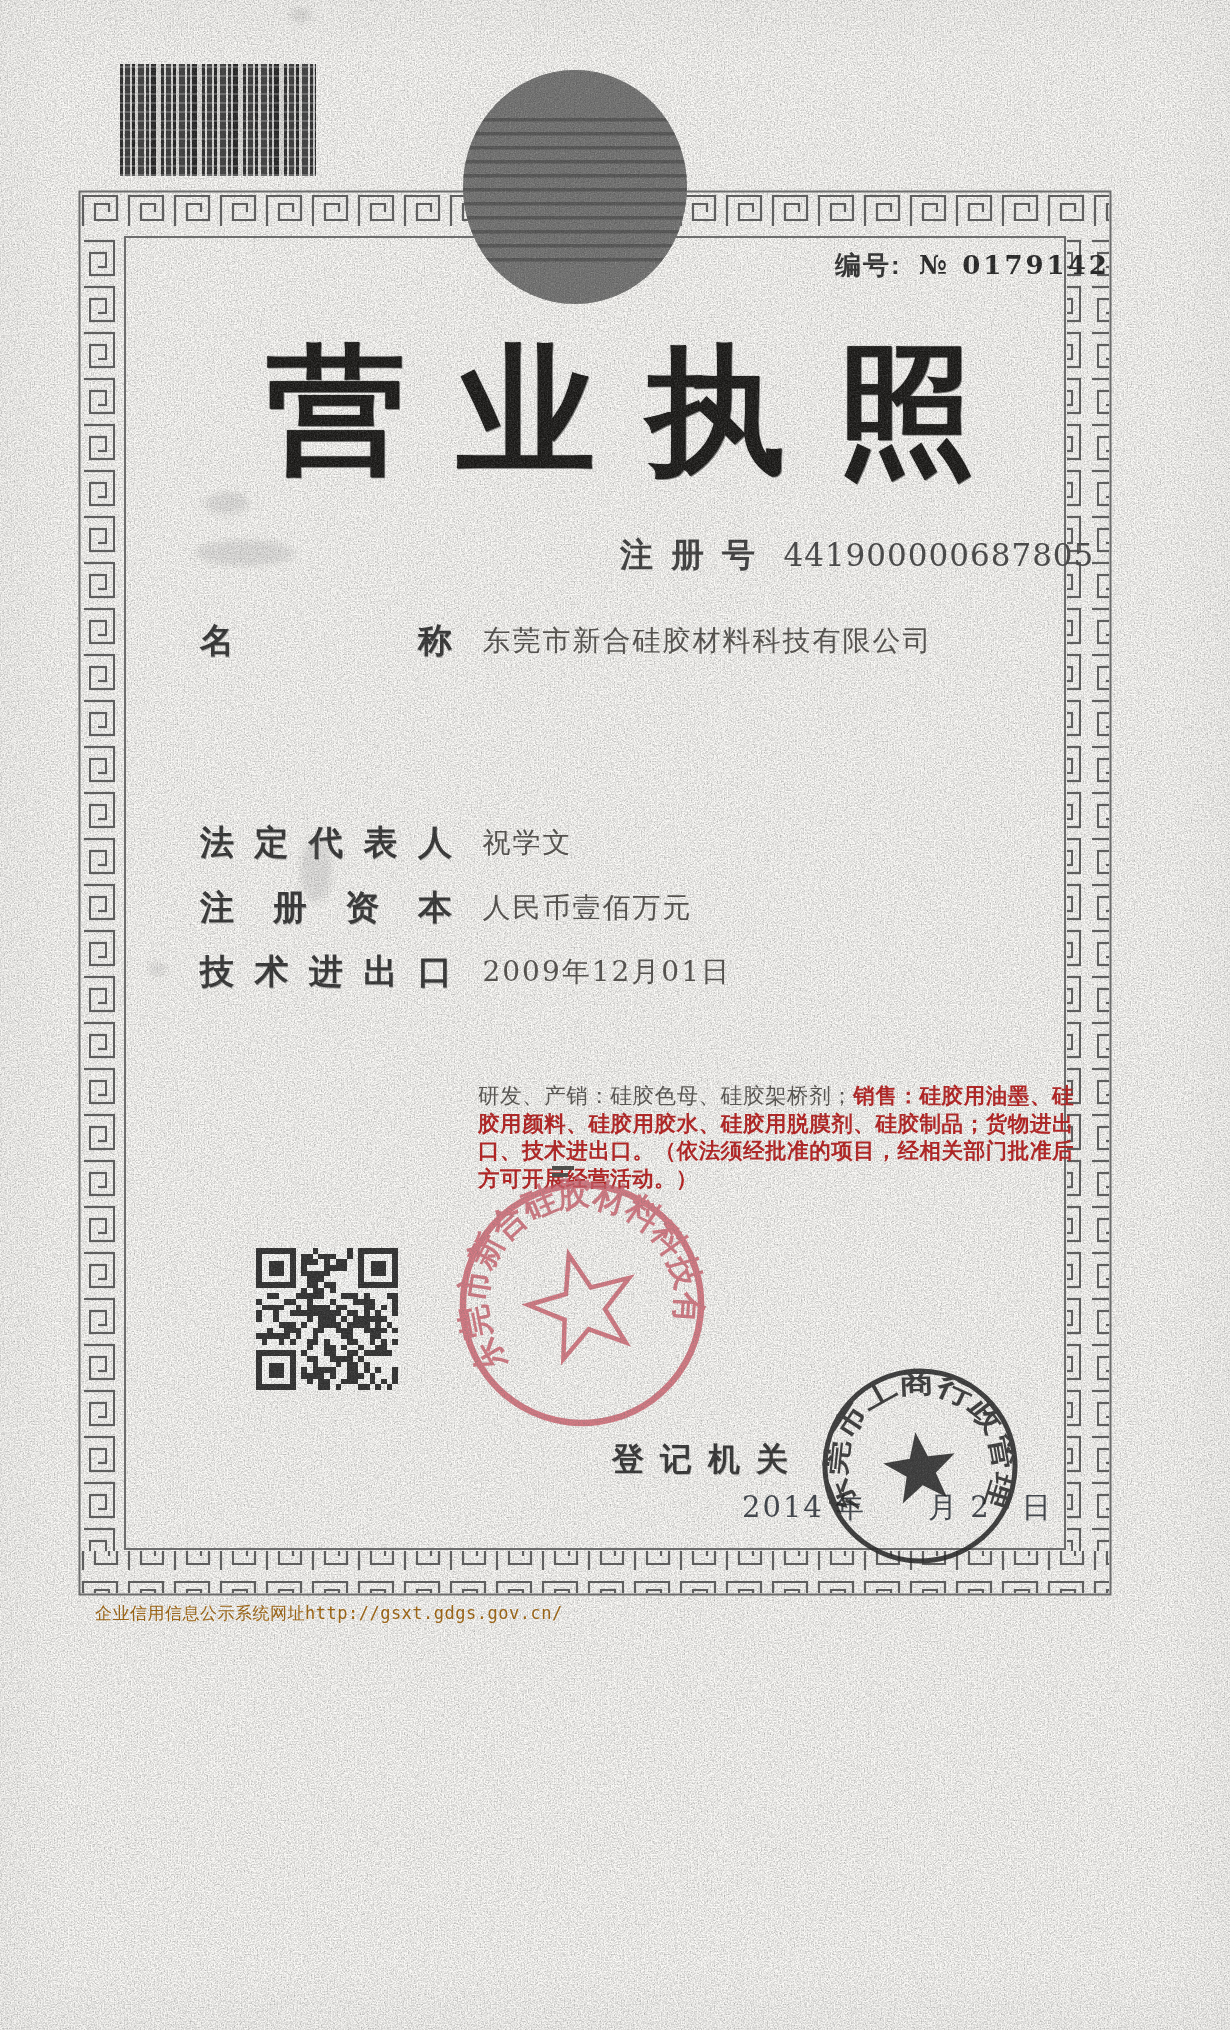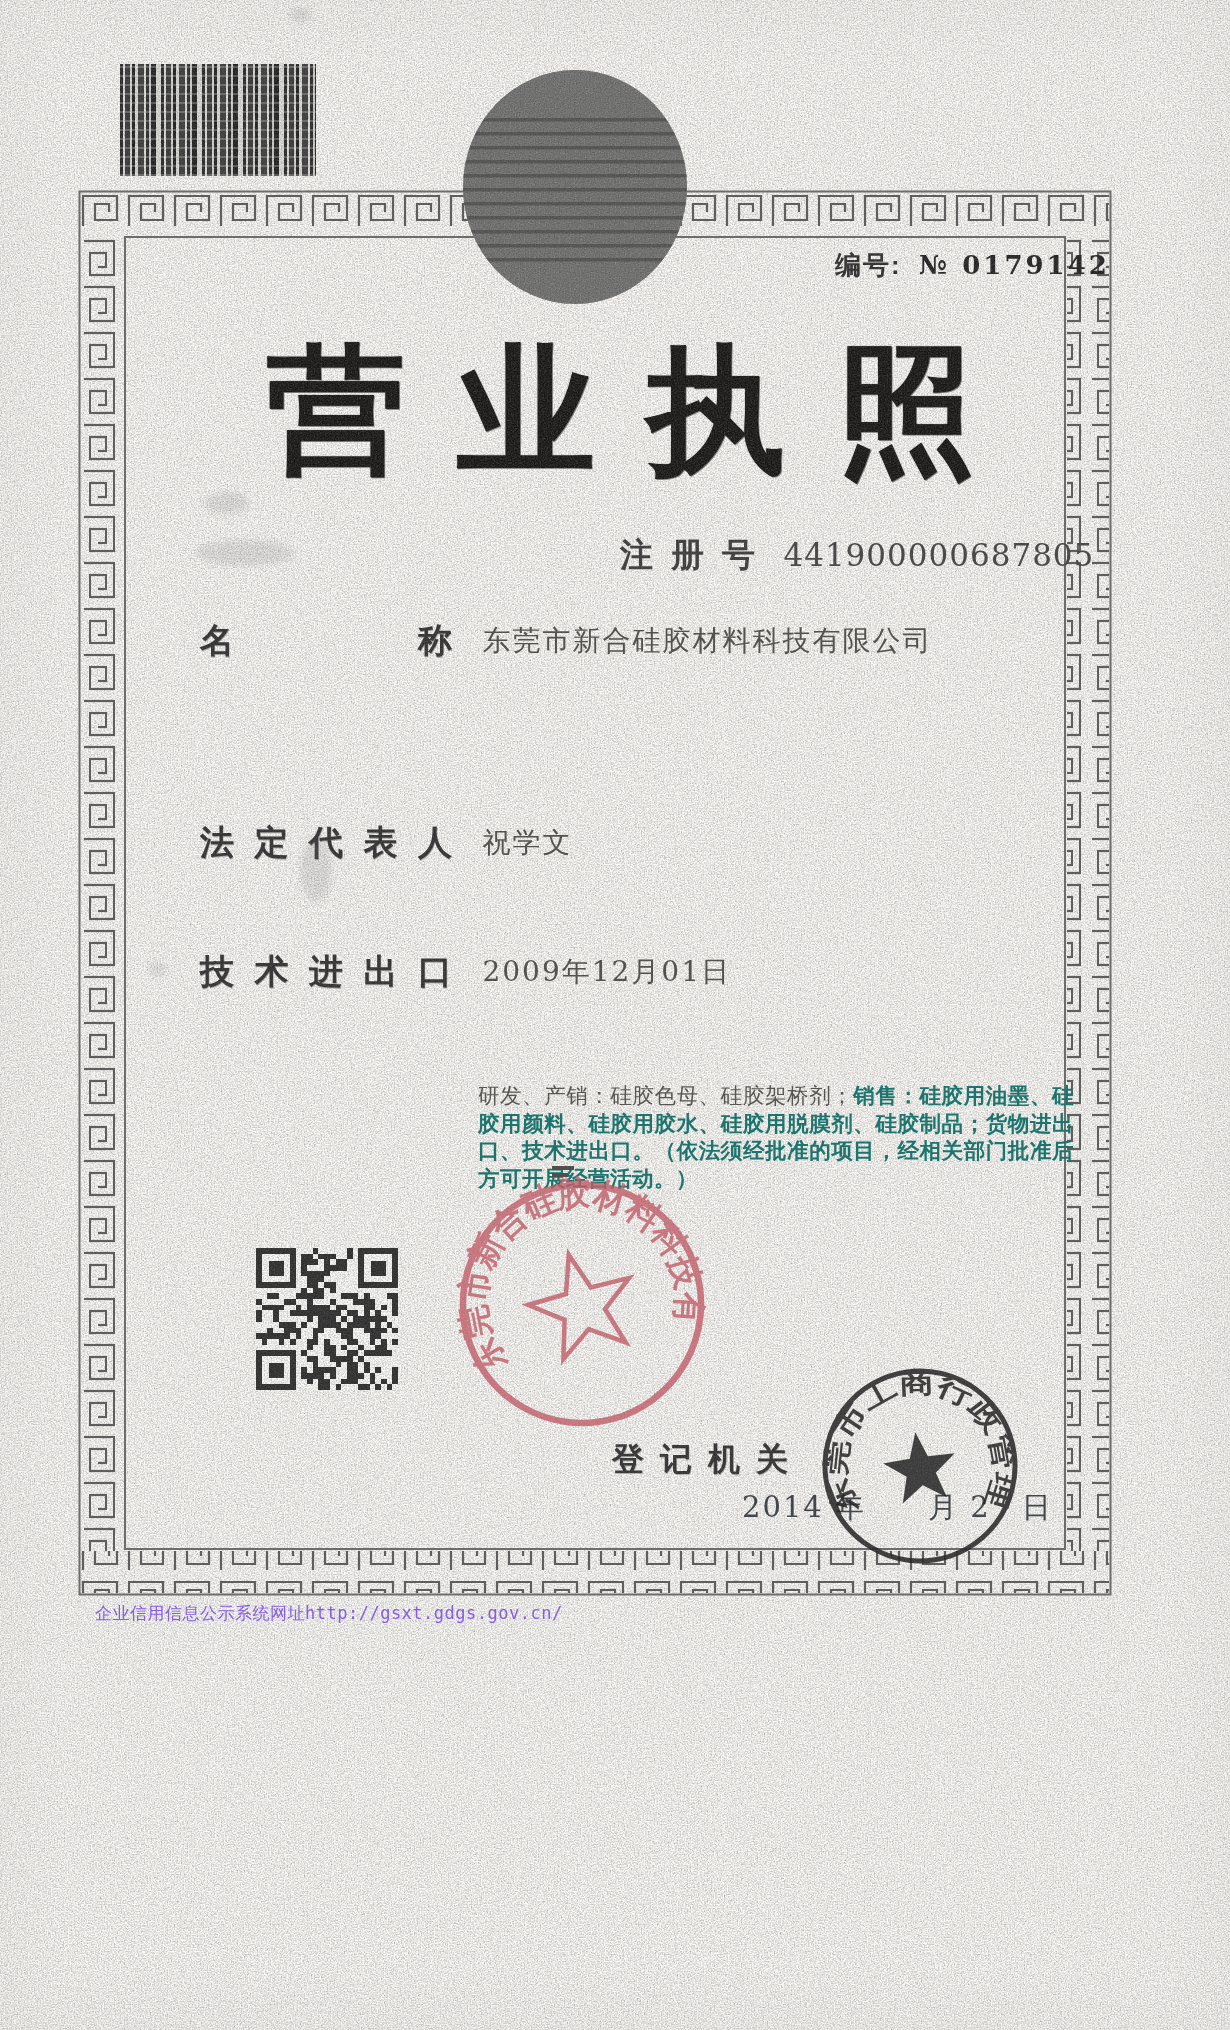--- a/index.html
+++ b/index.html
@@ -61,41 +61,41 @@
   .row .fvalue{
     display:inline-block;margin-left:26px;vertical-align:top;
     font-size:28px;color:#514e4a;letter-spacing:2px;line-height:46px;
     font-family:"DejaVu Serif",serif;white-space:nowrap;
   }
   .scopeval{
     left:478px;top:1082px;width:596px;
     font-size:21.5px;line-height:27.5px;color:#55524e;text-align:justify;
     font-family:"DejaVu Serif",serif;letter-spacing:.5px;white-space:normal;
   }
-  .scopeval .b{font-weight:700;color:#0f766e;}
+  .scopeval .b{font-weight:700;color:#b91c1c;}
 
   
   .registrar{left:612px;top:1438px;font-size:32px;font-weight:700;color:#333;letter-spacing:16px;text-shadow:.5px .5px 0 rgba(60,60,60,.35);}
   .issuedate{left:742px;top:1488px;font-size:29px;color:#3c4148;font-family:"DejaVu Serif",serif;letter-spacing:2px;white-space:pre;}
 
   
   .qr{left:256px;top:1248px;width:142px;height:142px;background:#fdfdfb;}
   .qr .modules{position:absolute;inset:0;display:grid;grid-template-rows:repeat(25,1fr);grid-template-columns:repeat(25,1fr);}
   .qr .modules i{background:#2e2e2e;display:block;}
   .qr .finder{position:absolute;width:40px;height:40px;border:6px solid #2e2e2e;box-sizing:border-box;display:flex;align-items:center;justify-content:center;background:#fdfdfb;}
   .qr .finder::after{content:"";width:15px;height:15px;background:#2e2e2e;}
   .qr .f-tl{left:0;top:0;} .qr .f-tr{right:0;top:0;} .qr .f-bl{left:0;bottom:0;}
 
   
   .seal-company{left:450px;top:1172px;width:264px;height:264px;opacity:.8;}
   .seal-registrar{left:818px;top:1364px;width:204px;height:204px;opacity:.88;}
   .seal-text{font-family:"Liberation Serif",serif;font-weight:700;}
 
   
-  .footer-left{left:95px;top:1602px;font-size:17px;color:#8b5cf6;font-family:"DejaVu Sans Mono",monospace;letter-spacing:.5px;}
+  .footer-left{left:95px;top:1602px;font-size:17px;color:#a16207;font-family:"DejaVu Sans Mono",monospace;letter-spacing:.5px;}
   .footer-right{left:714px;top:1600px;font-size:21px;font-weight:600;color:#2f2f2f;letter-spacing:1.5px;}
 
   
   .smudge{background:rgba(110,110,110,.16);filter:blur(3px);border-radius:50%;}
   .dashes{left:552px;top:1166px;width:24px;height:12px;}
   .dashes::before,.dashes::after{content:"";position:absolute;left:0;width:22px;height:4px;background:#4a4a46;}
   .dashes::before{top:0;} .dashes::after{top:7px;width:16px;}
 
   .noise{left:0;top:0;pointer-events:none;}
 </style>
@@ -164,20 +164,24 @@
     <span class="num">441900000687805</span>
   </div>
 
   <div class="abs row" style="top:618px">
     <span class="flabel">名称</span>
     <span class="fvalue">东莞市新合硅胶材料科技有限公司</span>
   </div>
   <div class="abs row" style="top:820px">
     <span class="flabel">法定代表人</span>
     <span class="fvalue">祝学文</span>
+  </div>
+  <div class="abs row" style="top:885px">
+    <span class="flabel">注册资本</span>
+    <span class="fvalue">人民币壹佰万元</span>
   </div>
   <div class="abs row" style="top:949px">
     <span class="flabel">技术进出口</span>
     <span class="fvalue">2009年12月01日</span>
   </div>
   <div class="abs scopeval">
     <span>研发、产销：硅胶色母、硅胶架桥剂；</span><span class="b">销售：硅胶用油墨、硅胶用颜料、硅胶用胶水、硅胶用脱膜剂、硅胶制品；货物进出口、技术进出口。（依法须经批准的项目，经相关部门批准后方可开展经营活动。）</span>
   </div>
   <div class="abs dashes"></div>
 

